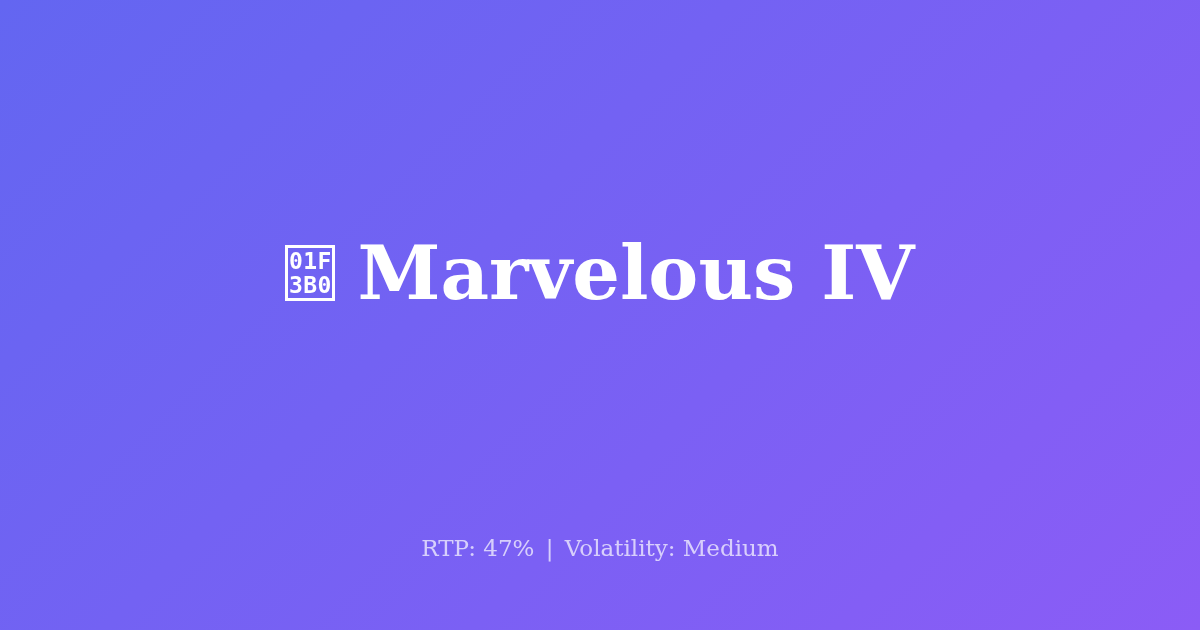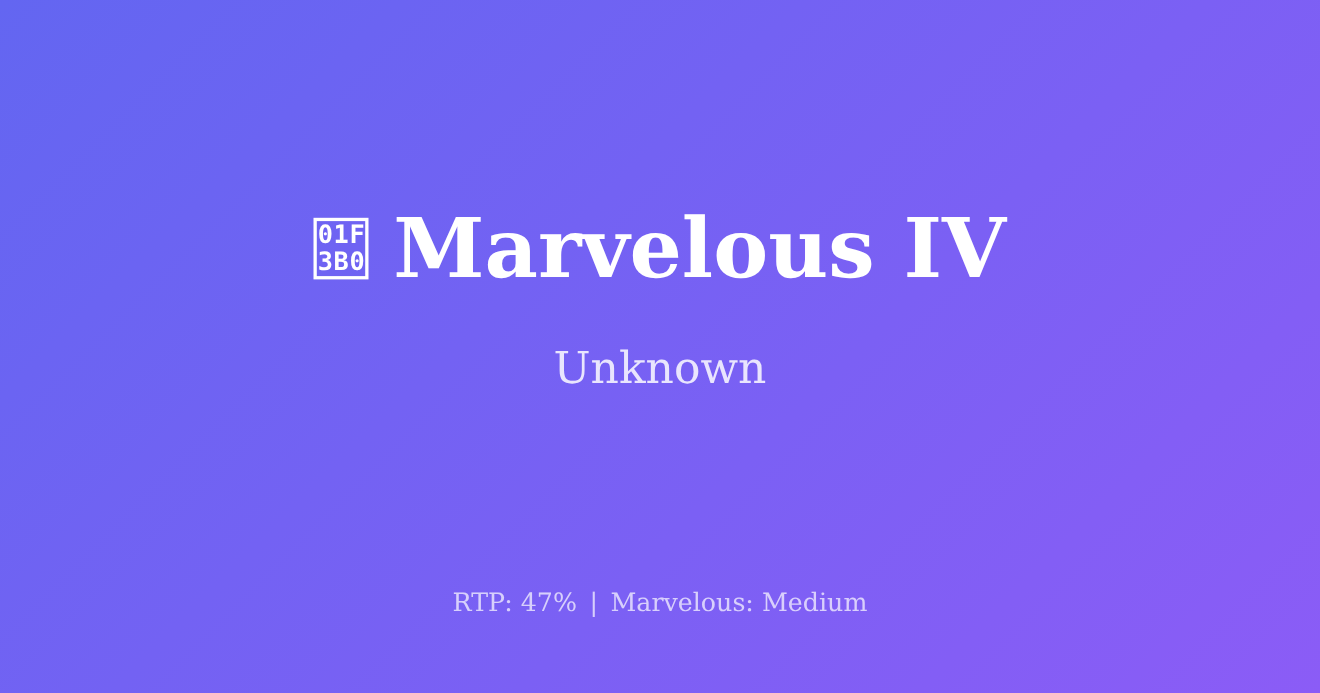--- a/index.html
+++ b/index.html
@@ -113,23 +113,22 @@
   <div id="hero">
 
     <h1 id="game-title">
       <span class="tofu">
         <span>01F</span>
         <span>3B0</span>
       </span>
       <span id="title-text">Marvelous IV</span>
     </h1>
 
-    <div id="game-subtitle">Unknown</div>
 
   </div>
 
   <div id="game-meta">
     <span>RTP: 47%</span>
     <span class="meta-sep">|</span>
-    <span>Marvelous: Medium</span>
+    <span>Volatility: Medium</span>
   </div>
 
 </div>
 
 </body></html>

